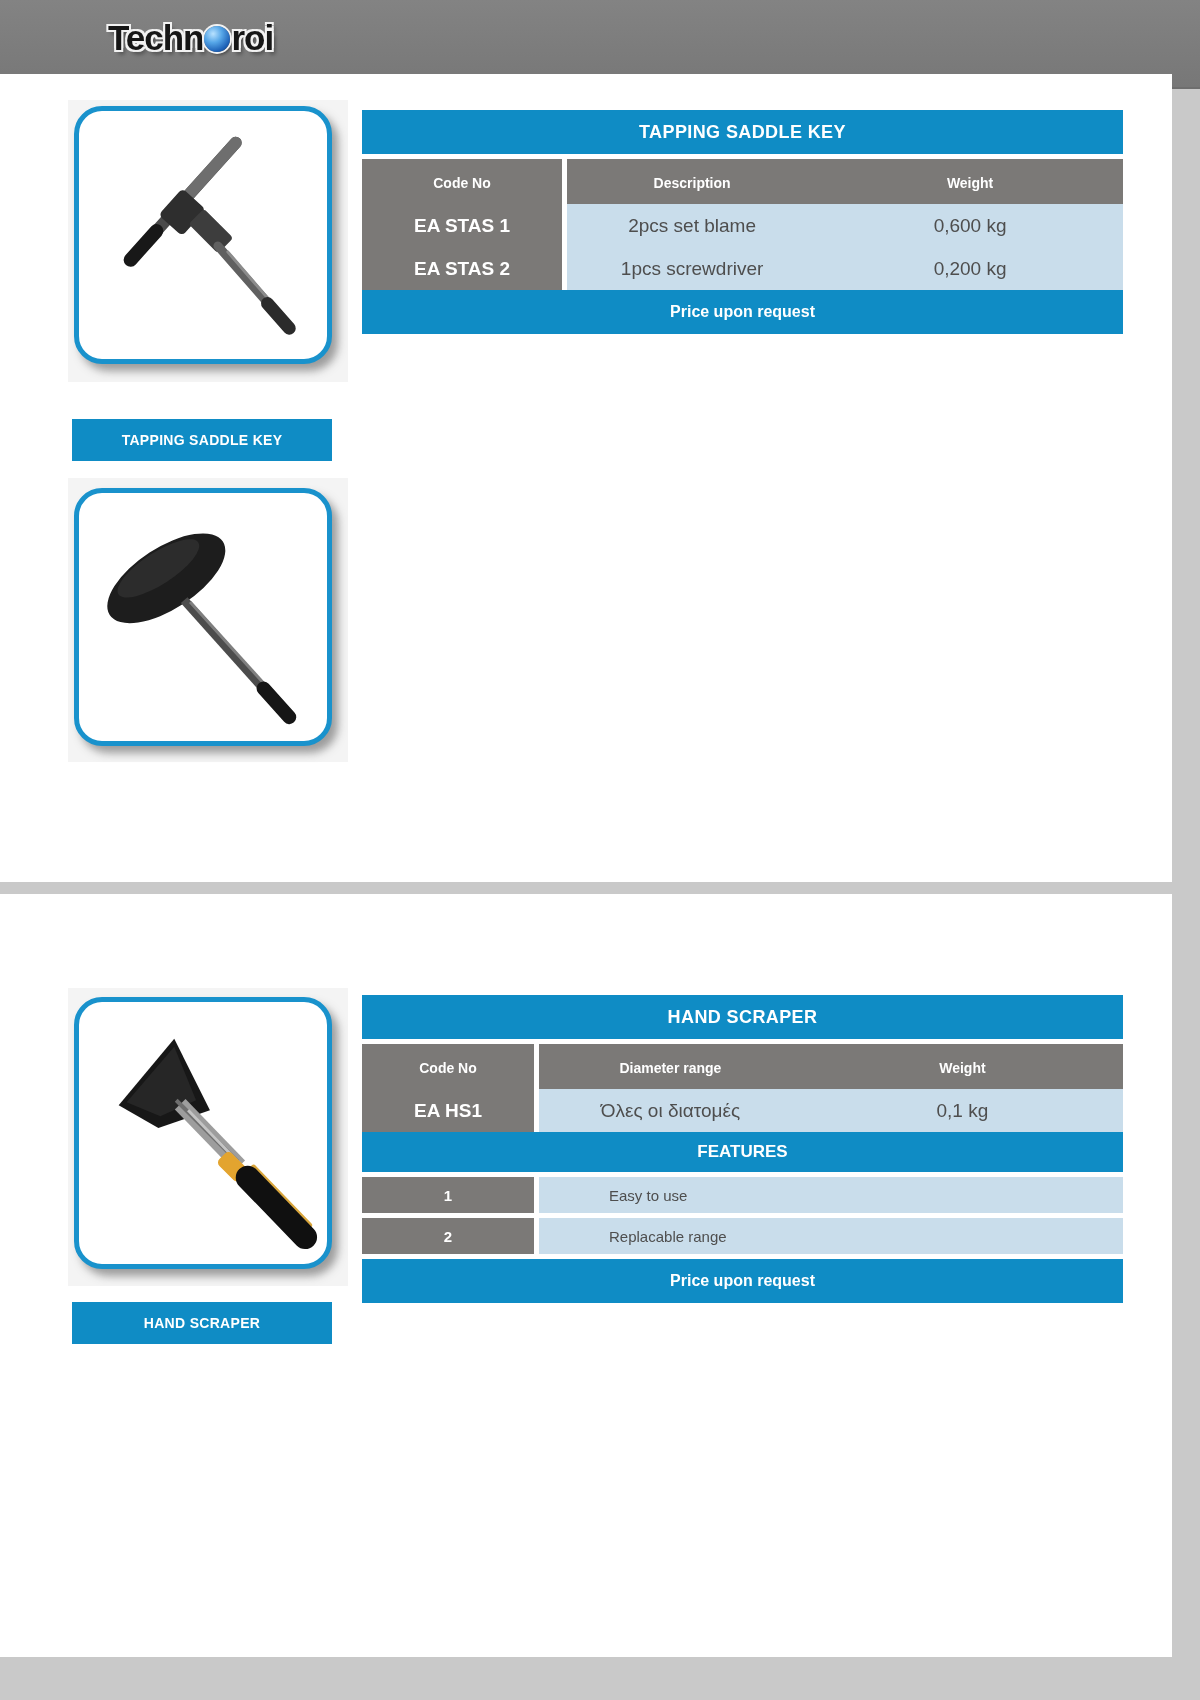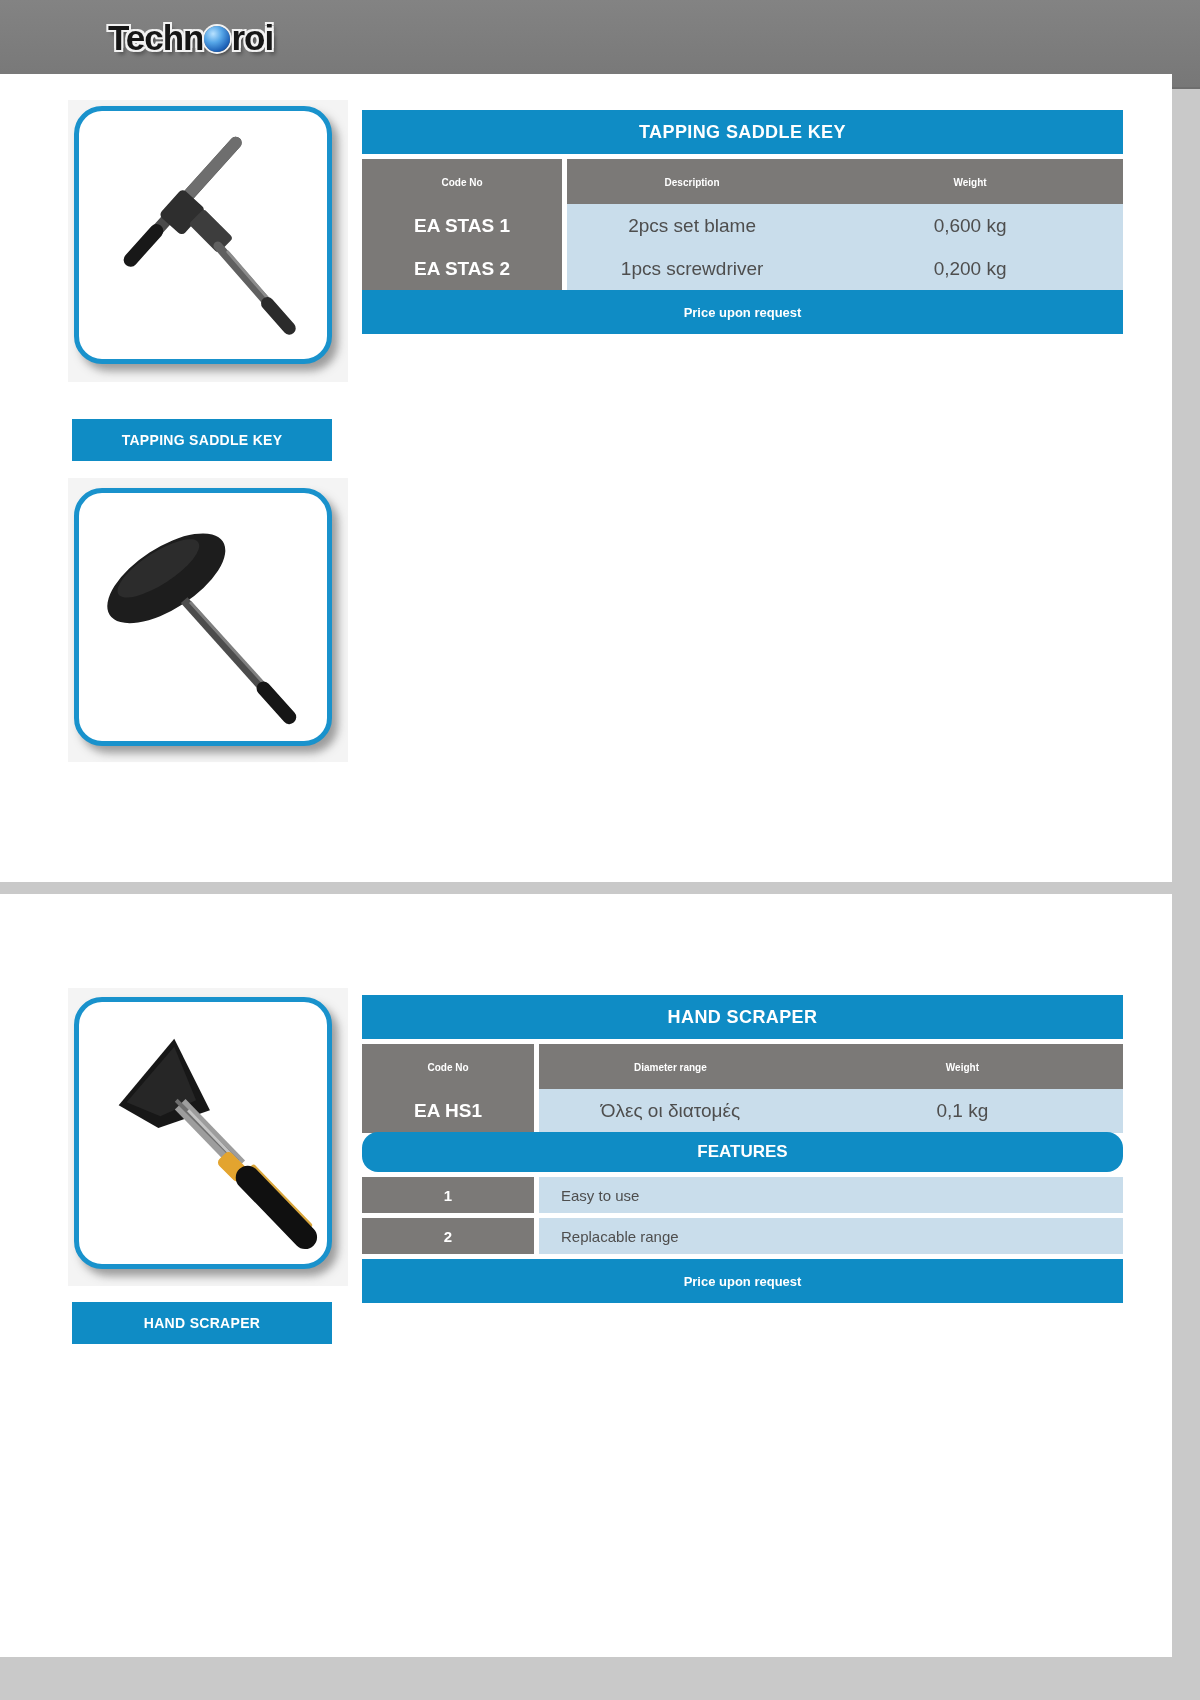--- a/index.html
+++ b/index.html
@@ -66,36 +66,36 @@
   }
 
   
   .spec-table { position: absolute; left: 362px; width: 761px; }
   .bar {
     position: absolute; left: 0; width: 761px;
     display: flex; align-items: center; justify-content: center;
   }
   .bar.blue { background: #0f8cc5; color: #fff; font-weight: bold; }
   .title-bar  { height: 44px; font-size: 18px; letter-spacing: .4px; }
-  .price-bar  { height: 44px; font-size: 13px; }
-  .features-bar { height: 40px; font-size: 17px; border-radius: 16px; }
+  .price-bar  { height: 44px; font-size: 16px; }
+  .features-bar { height: 40px; font-size: 17px; }
 
   .t-row { position: absolute; left: 0; width: 761px; display: flex; gap: 5px; }
   .cell { display: flex; align-items: center; justify-content: center; }
   .cell.gray { background: #7b7977; color: #fff; font-weight: bold; }
   .cell.lite { background: #c9ddeb; color: #4e4e4e; }
   .code-col-1 { width: 200px; flex: none; }
   .code-col-2 { width: 172px; flex: none; }
   .rest-col { flex: 1; display: flex; align-items: center; }
   .zone-desc   { width: 45%; text-align: center; }
   .zone-weight { width: 55%; text-align: center; }
-  .hdr { height: 47px; font-size: 10px; }
+  .hdr { height: 47px; font-size: 14px; }
   .data { height: 44px; font-size: 19px; }
   .feat { height: 36px; font-size: 15px; }
-  .feat-text { padding-left: 22px; text-align: left; width: 100%; }
+  .feat-text { padding-left: 22px; text-align: left; width: 100%; margin-left: 48px; }
 </style>
 </head>
 <body>
 
 <div id="canvas">
 
   <div class="header-band">
     <div class="logo">
       <span>Techn</span><span class="globe"></span><span>roi</span>
     </div>

